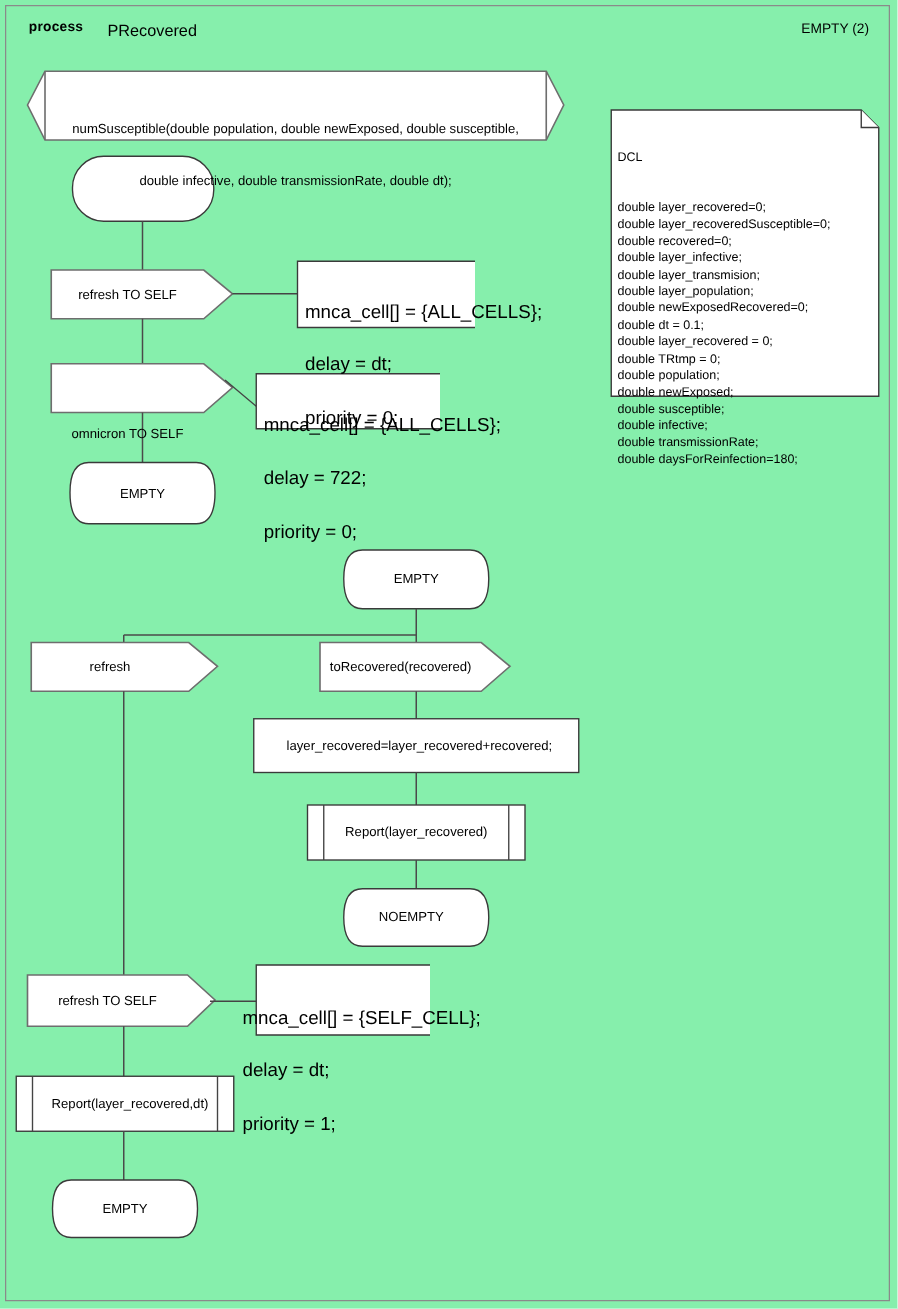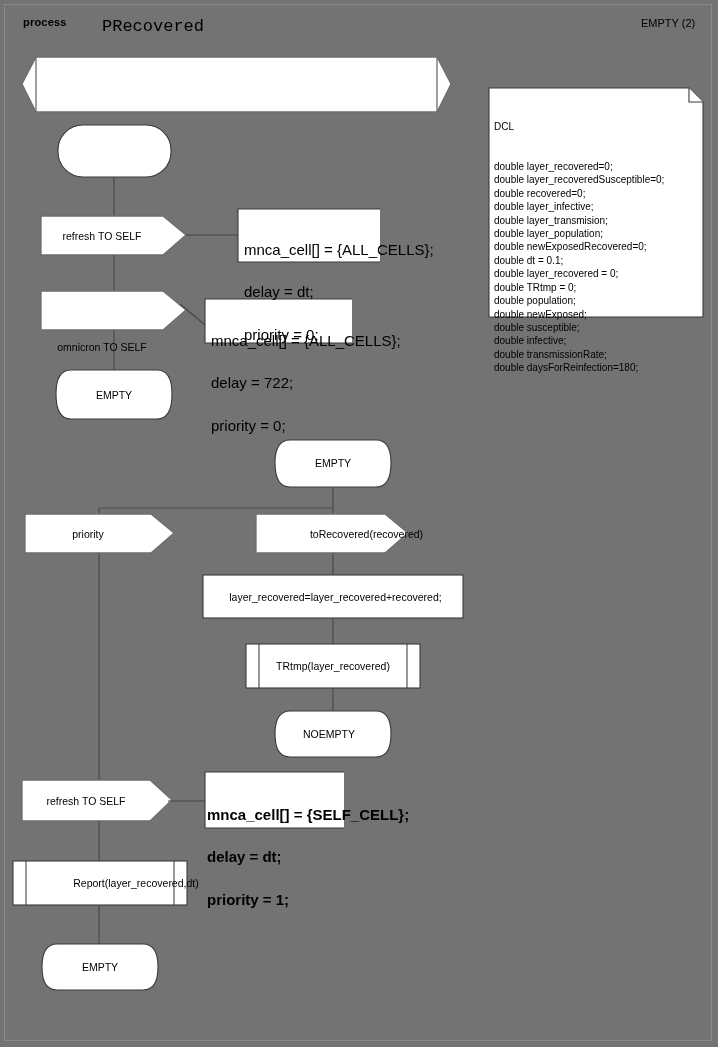--- a/index.html
+++ b/index.html
@@ -8,21 +8,21 @@
     padding: 0;
     background: #ffffff;
   }
   body {
     font-family: "Liberation Sans", sans-serif;
   }
   #page {
     position: relative;
     width: 718px;
     height: 1047px;
-    background: #737373;
+    background: #86efac;
     overflow: hidden;
   }
   #frame {
     position: absolute;
     left: 4px;
     top: 4px;
     width: 708px;
     height: 1037px;
     border: 1px solid #8a8a8a;
     box-sizing: border-box;
@@ -32,23 +32,22 @@
     color: #000;
     white-space: pre;
   }
   #process-kw {
     left: 23px; top: 16px;
     font-size: 11px;
     font-weight: bold;
     letter-spacing: 0.2px;
   }
   #process-name {
-    left: 102px; top: 17px;
-    font-size: 17px;
-    font-family: Liberation Mono, monospace;
+    left: 86px; top: 17px;
+    font-size: 13px;
   }
   #page-num {
     left: 641px; top: 17px;
     font-size: 11px;
   }
 
   svg.layer {
     position: absolute;
     left: 0; top: 0;
     width: 718px;
@@ -199,20 +198,24 @@
       <line class="ln-thin" x1="174" y1="861" x2="174" y2="905"></line>
     </g>
     <line class="ln" x1="99" y1="905" x2="99" y2="944"></line>
 
     <g>
       <path class="sh" d="M 57 944 L 143 944 Q 158 944 158 967 Q 158 990 143 990 L 57 990 Q 42 990 42 967 Q 42 944 57 944 Z"></path>
     </g>
 
   </svg>
 
+  <div class="txt txt-c" style="left:40px; top:68px; width:393px;">
+    <div>numSusceptible(double population, double newExposed, double susceptible,</div>
+    <div>double infective, double transmissionRate, double dt);</div>
+  </div>
 
   <div class="dcl-text" id="dcl-body" style="left:494px; top:93px; width:200px;">
     <div>DCL</div>
     <div id="dcl-lines"><div>double layer_recovered=0;</div><div>double layer_recoveredSusceptible=0;</div><div>double recovered=0;</div><div>double layer_infective;</div><div>double layer_transmision;</div><div>double layer_population;</div><div>double newExposedRecovered=0;</div><div>double dt = 0.1;</div><div>double layer_recovered = 0;</div><div>double TRtmp = 0;</div><div>double population;</div><div>double newExposed;</div><div>double susceptible;</div><div>double infective;</div><div>double transmissionRate;</div><div>double daysForReinfection=180;</div></div>
   </div>
 
   <div class="txt txt-c" style="left:41px; top:229px; width:122px;">refresh TO SELF</div>
 
   <div class="cmt-text" style="left:244px; top:214px;">
     <div>mnca_cell[] = {ALL_CELLS};</div>
@@ -225,35 +228,35 @@
   <div class="cmt-text" style="left:211px; top:305px;">
     <div>mnca_cell[] = {ALL_CELLS};</div>
     <div>delay = 722;</div>
     <div>priority = 0;</div>
   </div>
 
   <div class="txt txt-c" style="left:56px; top:388px; width:116px;">EMPTY</div>
 
   <div class="txt txt-c" style="left:275px; top:456px; width:116px;">EMPTY</div>
 
-  <div class="txt txt-c" style="left:25px; top:527px; width:126px;">priority</div>
-
-  <div class="txt txt-c" style="left:256px; top:527px; width:129px;padding-left:46px;">toRecovered(recovered)</div>
+  <div class="txt txt-c" style="left:25px; top:527px; width:126px;">refresh</div>
+
+  <div class="txt txt-c" style="left:256px; top:527px; width:129px;">toRecovered(recovered)</div>
 
   <div class="txt txt-c" style="left:203px; top:590px; width:265px;">layer_recovered=layer_recovered+recovered;</div>
 
-  <div class="txt txt-c" style="left:259px; top:659px; width:148px;">TRtmp(layer_recovered)</div>
+  <div class="txt txt-c" style="left:259px; top:659px; width:148px;">Report(layer_recovered)</div>
 
   <div class="txt txt-c" style="left:275px; top:727px; width:108px;">NOEMPTY</div>
 
   <div class="txt txt-c" style="left:22px; top:794px; width:128px;">refresh TO SELF</div>
 
-  <div class="cmt-text" style="left:207px; top:779px;font-weight:bold;">
+  <div class="cmt-text" style="left:194px; top:779px;">
     <div>mnca_cell[] = {SELF_CELL};</div>
     <div>delay = dt;</div>
     <div>priority = 1;</div>
   </div>
 
-  <div class="txt txt-c" style="left:26px; top:876px; width:156px;margin-left:32px;">Report(layer_recovered,dt)</div>
+  <div class="txt txt-c" style="left:26px; top:876px; width:156px;">Report(layer_recovered,dt)</div>
 
   <div class="txt txt-c" style="left:42px; top:960px; width:116px;">EMPTY</div>
 
 </div>
 
 </body></html>

